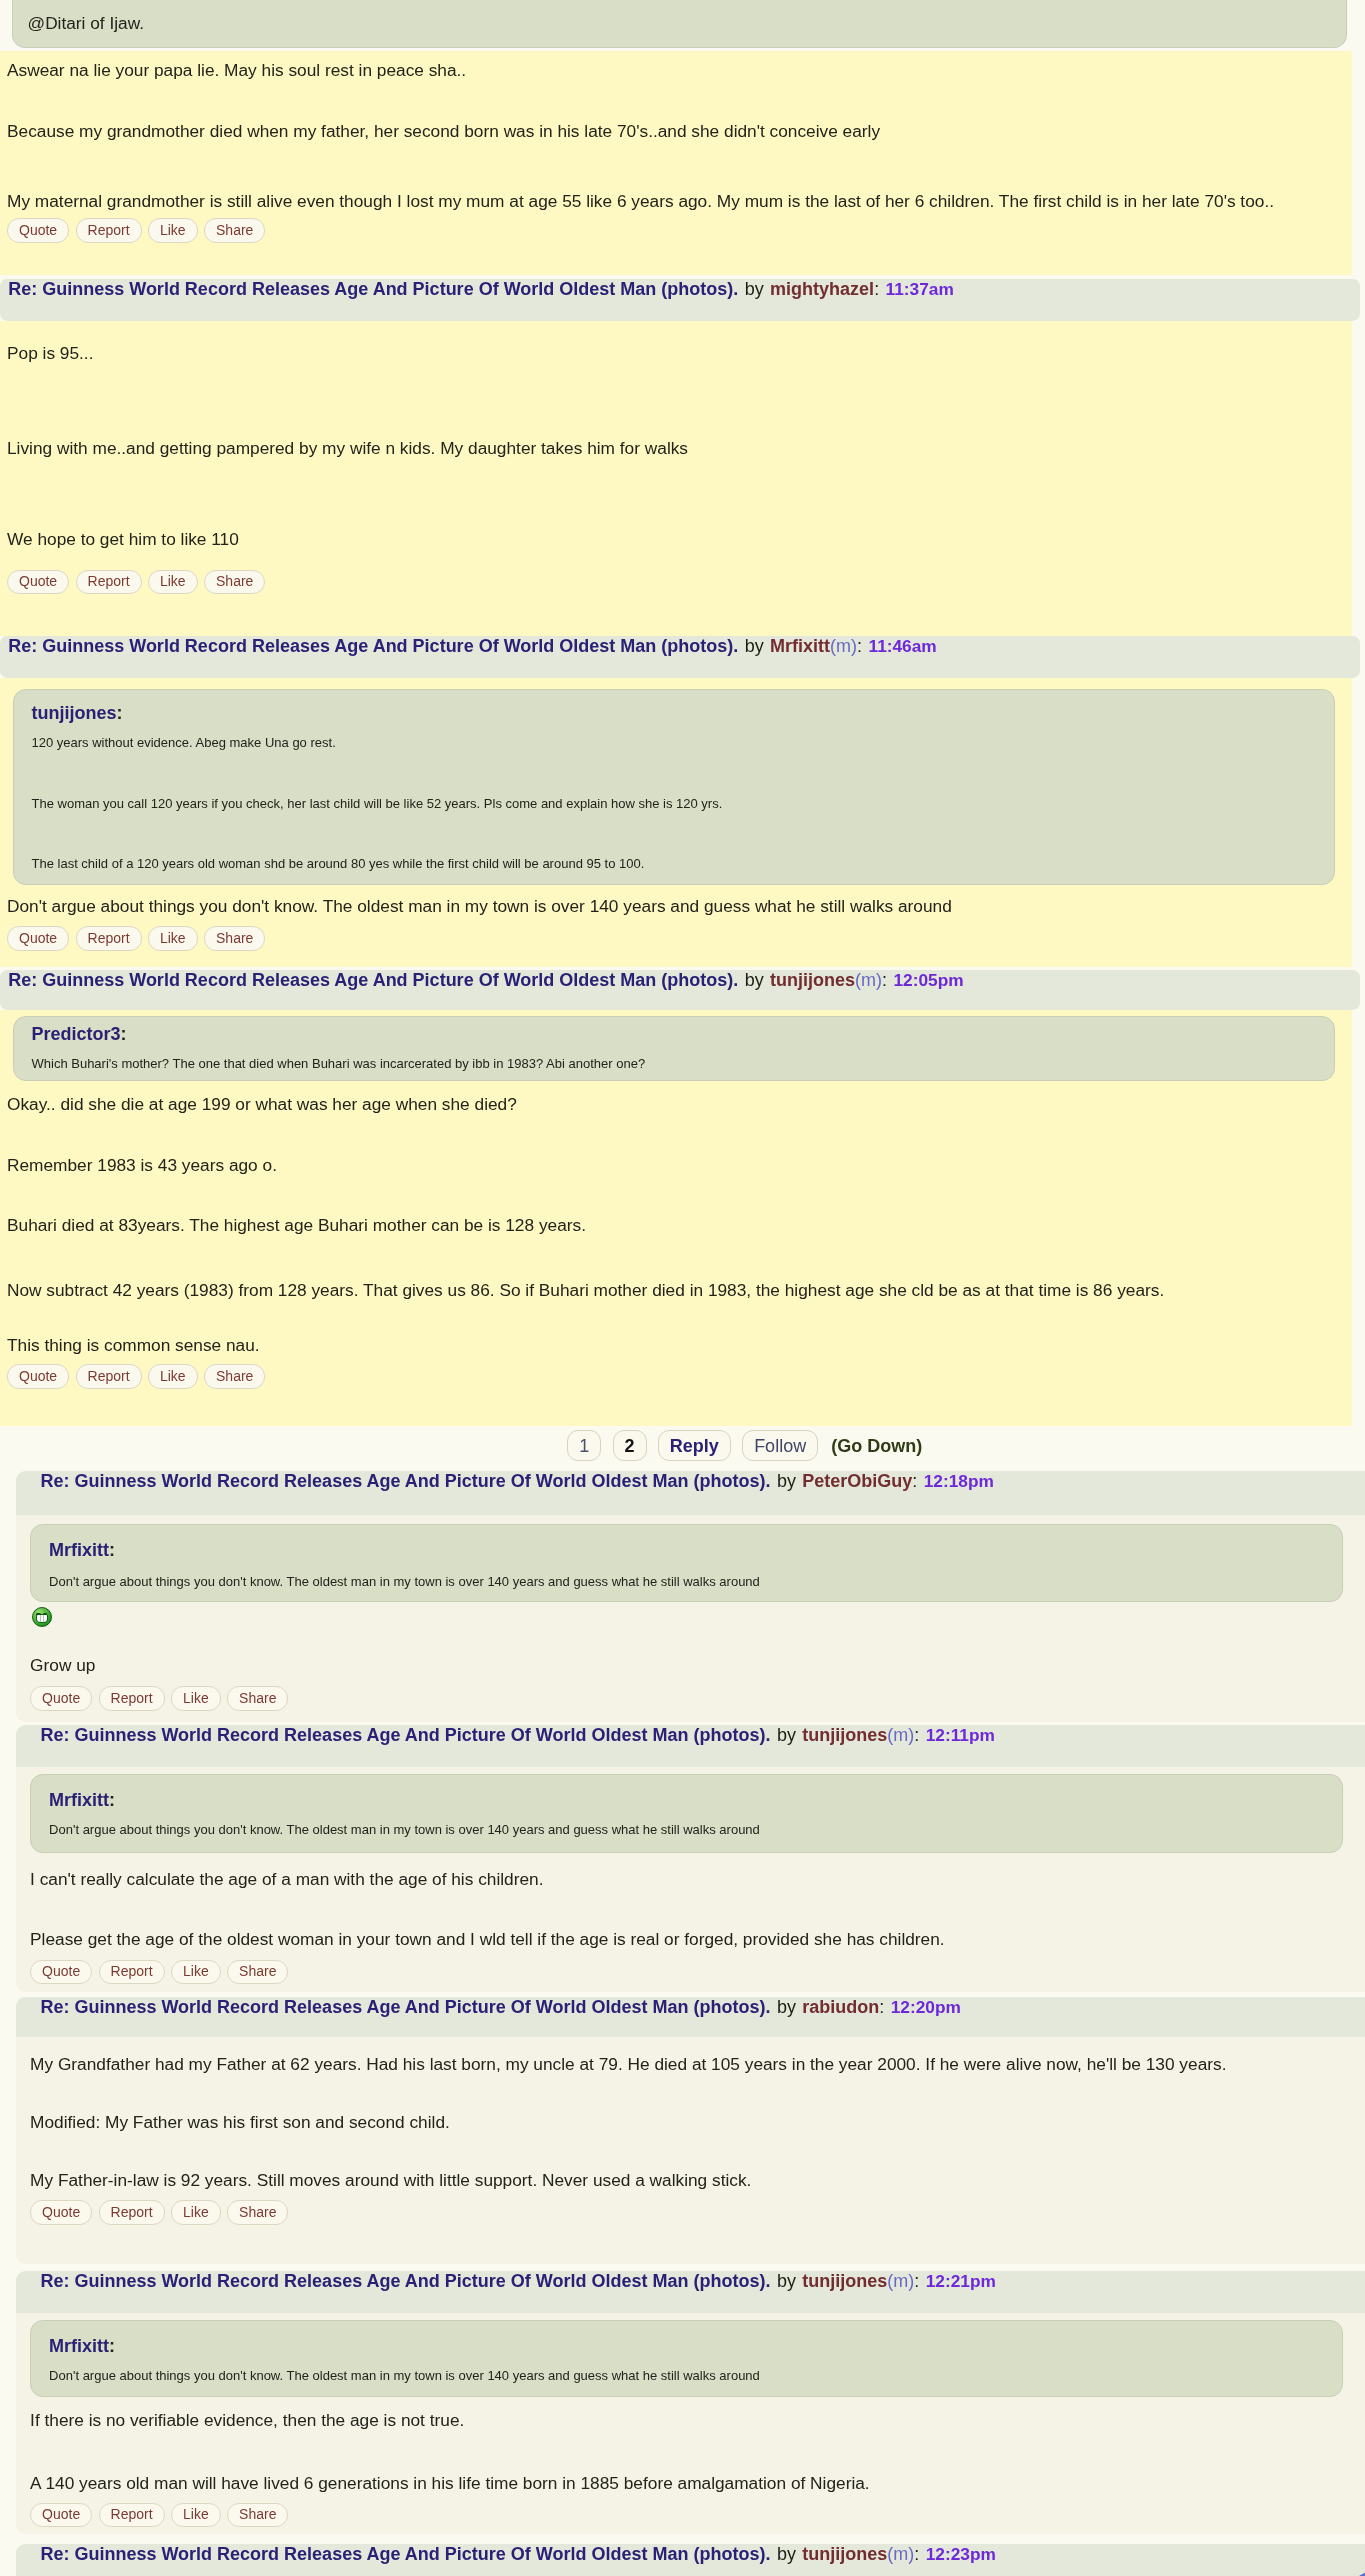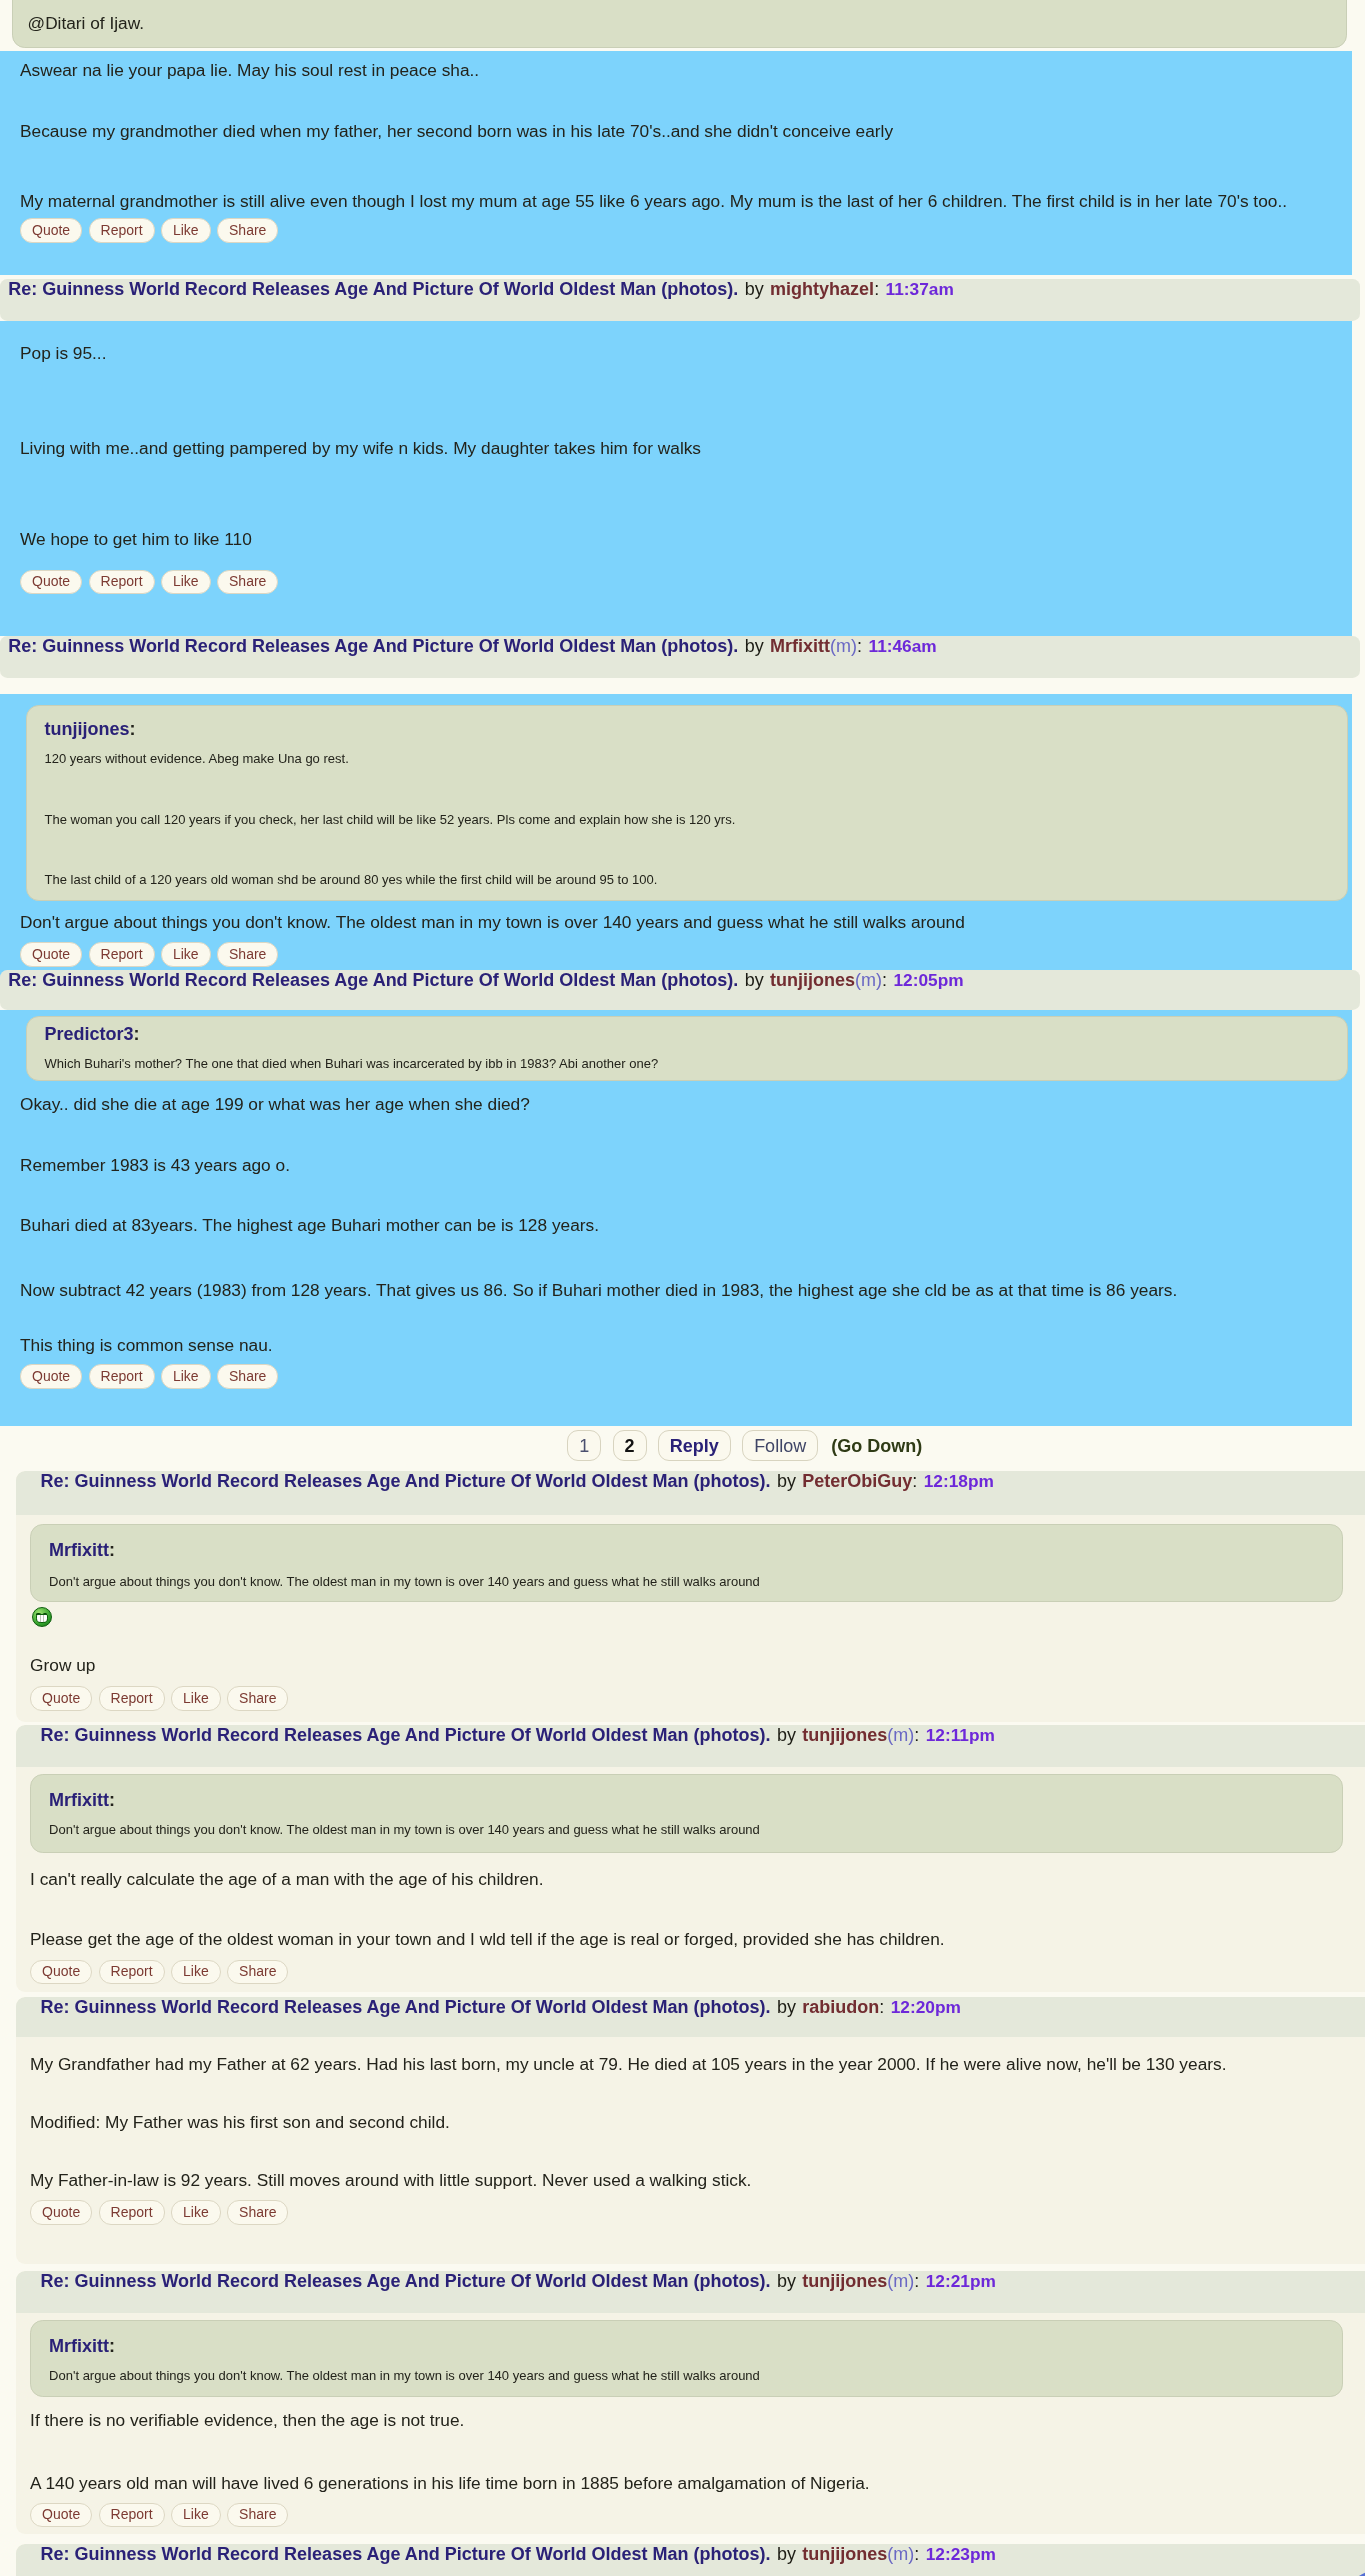--- a/index.html
+++ b/index.html
@@ -17,21 +17,21 @@
        padding-left:8.2px;font-size:18px;white-space:nowrap;overflow:hidden;border-radius:7.3px}
   .card .hdr{border-radius:9px 9px 0 0;padding-left:24px;width:100%;box-sizing:border-box}
   .hdr .t{font-weight:bold;color:#2a2177;margin-right:6.4px}
   .hdr .by{color:#1d1d15;margin-right:6.4px}
   .hdr .u{font-weight:bold;color:#722d31}
   .hdr .g{color:#6a68c4}
   .hdr .c{color:#1d1d15;margin-right:6.4px}
   .hdr .tm{font-weight:bold;color:#6d28d9;font-size:17.3px}
 
   
-  .bod{background:#7dd3fc;padding-left:20px;box-sizing:border-box}
+  .bod{background:#fef9c3;padding-left:7px;box-sizing:border-box}
   .card .bod{background:transparent;padding-left:13.7px}
   .plist p{margin:0 0 36px;font-size:17.3px;line-height:24.6px;color:#23231b;max-width:1277px}
   .plist p:last-child{margin-bottom:0}
   .qlist p{margin:0 0 36px;font-size:13px;line-height:24.6px;color:#23231b}
   .qlist p:last-child{margin-bottom:0}
 
   
   .quote{background:#d9dfc6;border:0.9px solid #c9cfb6;border-radius:12.8px;
          padding:12.8px 18px 7.3px 18px;box-sizing:border-box}
   .qa{font-size:18px;font-weight:bold;color:#2a2177;margin-bottom:7.3px}
@@ -155,21 +155,21 @@
 </div>
 
 <div id="h2" class="hdr row" style="top:636px">
   <span class="t">Re: Guinness World Record Releases Age And Picture Of World Oldest Man (photos).</span>
   <span class="by">by</span>
   <span class="u">Mrfixitt</span>
     <span class="g">(m)</span>
     <span class="c">:</span>
   <span class="tm">11:46am</span>
 </div>
-<div id="b2" class="bod row" style="top:694px;height:289px">
+<div id="b2" class="bod row" style="top:678px;height:289px">
   <div class="quote">
     <div class="qa"><span>tunjijones</span><span class="qc">:</span></div>
     <div class="qlist">
         <p>120 years without evidence. Abeg make Una go rest.</p>
         <p>The woman you call 120 years if you check, her last child will be like 52 years. Pls come and explain how she is 120 yrs.</p>
         <p>The last child of a 120 years old woman shd be around 80 yes while the first child will be around 95 to 100.</p>
       </div>
   </div>
   <div class="plist">
       <p>Don't argue about things you don't know. The oldest man in my town is over 140 years and guess what he still walks around</p>

